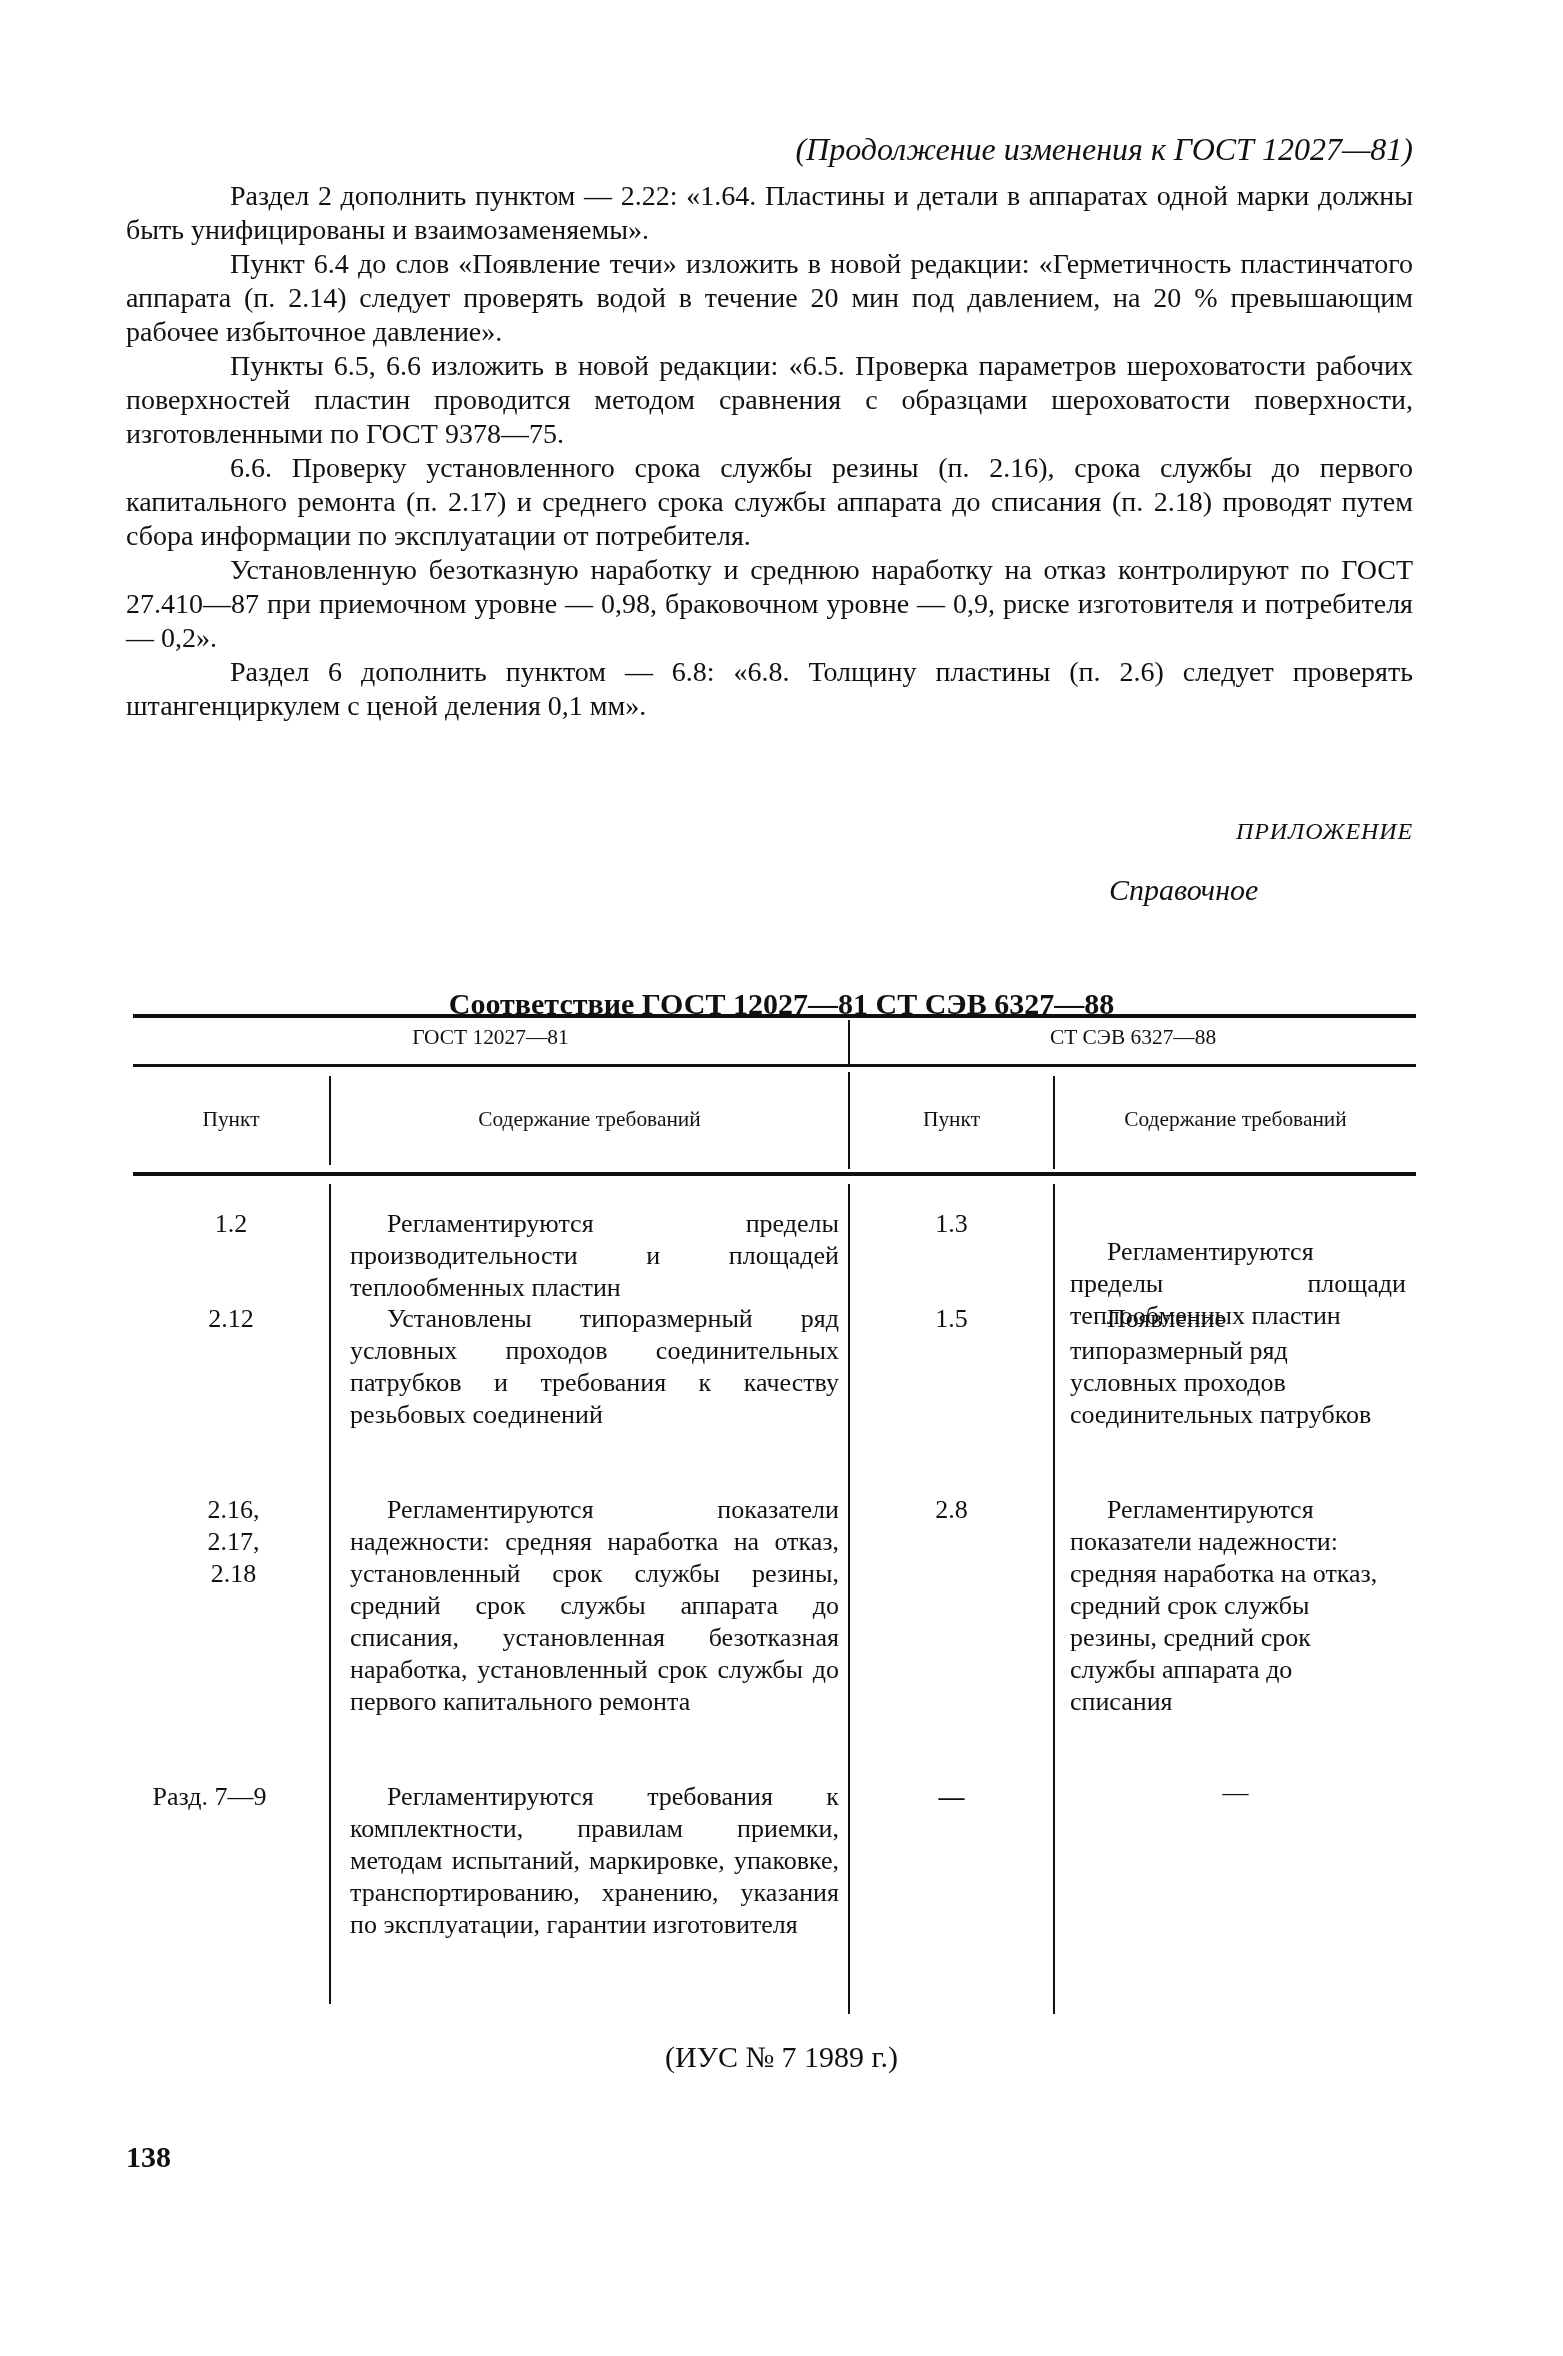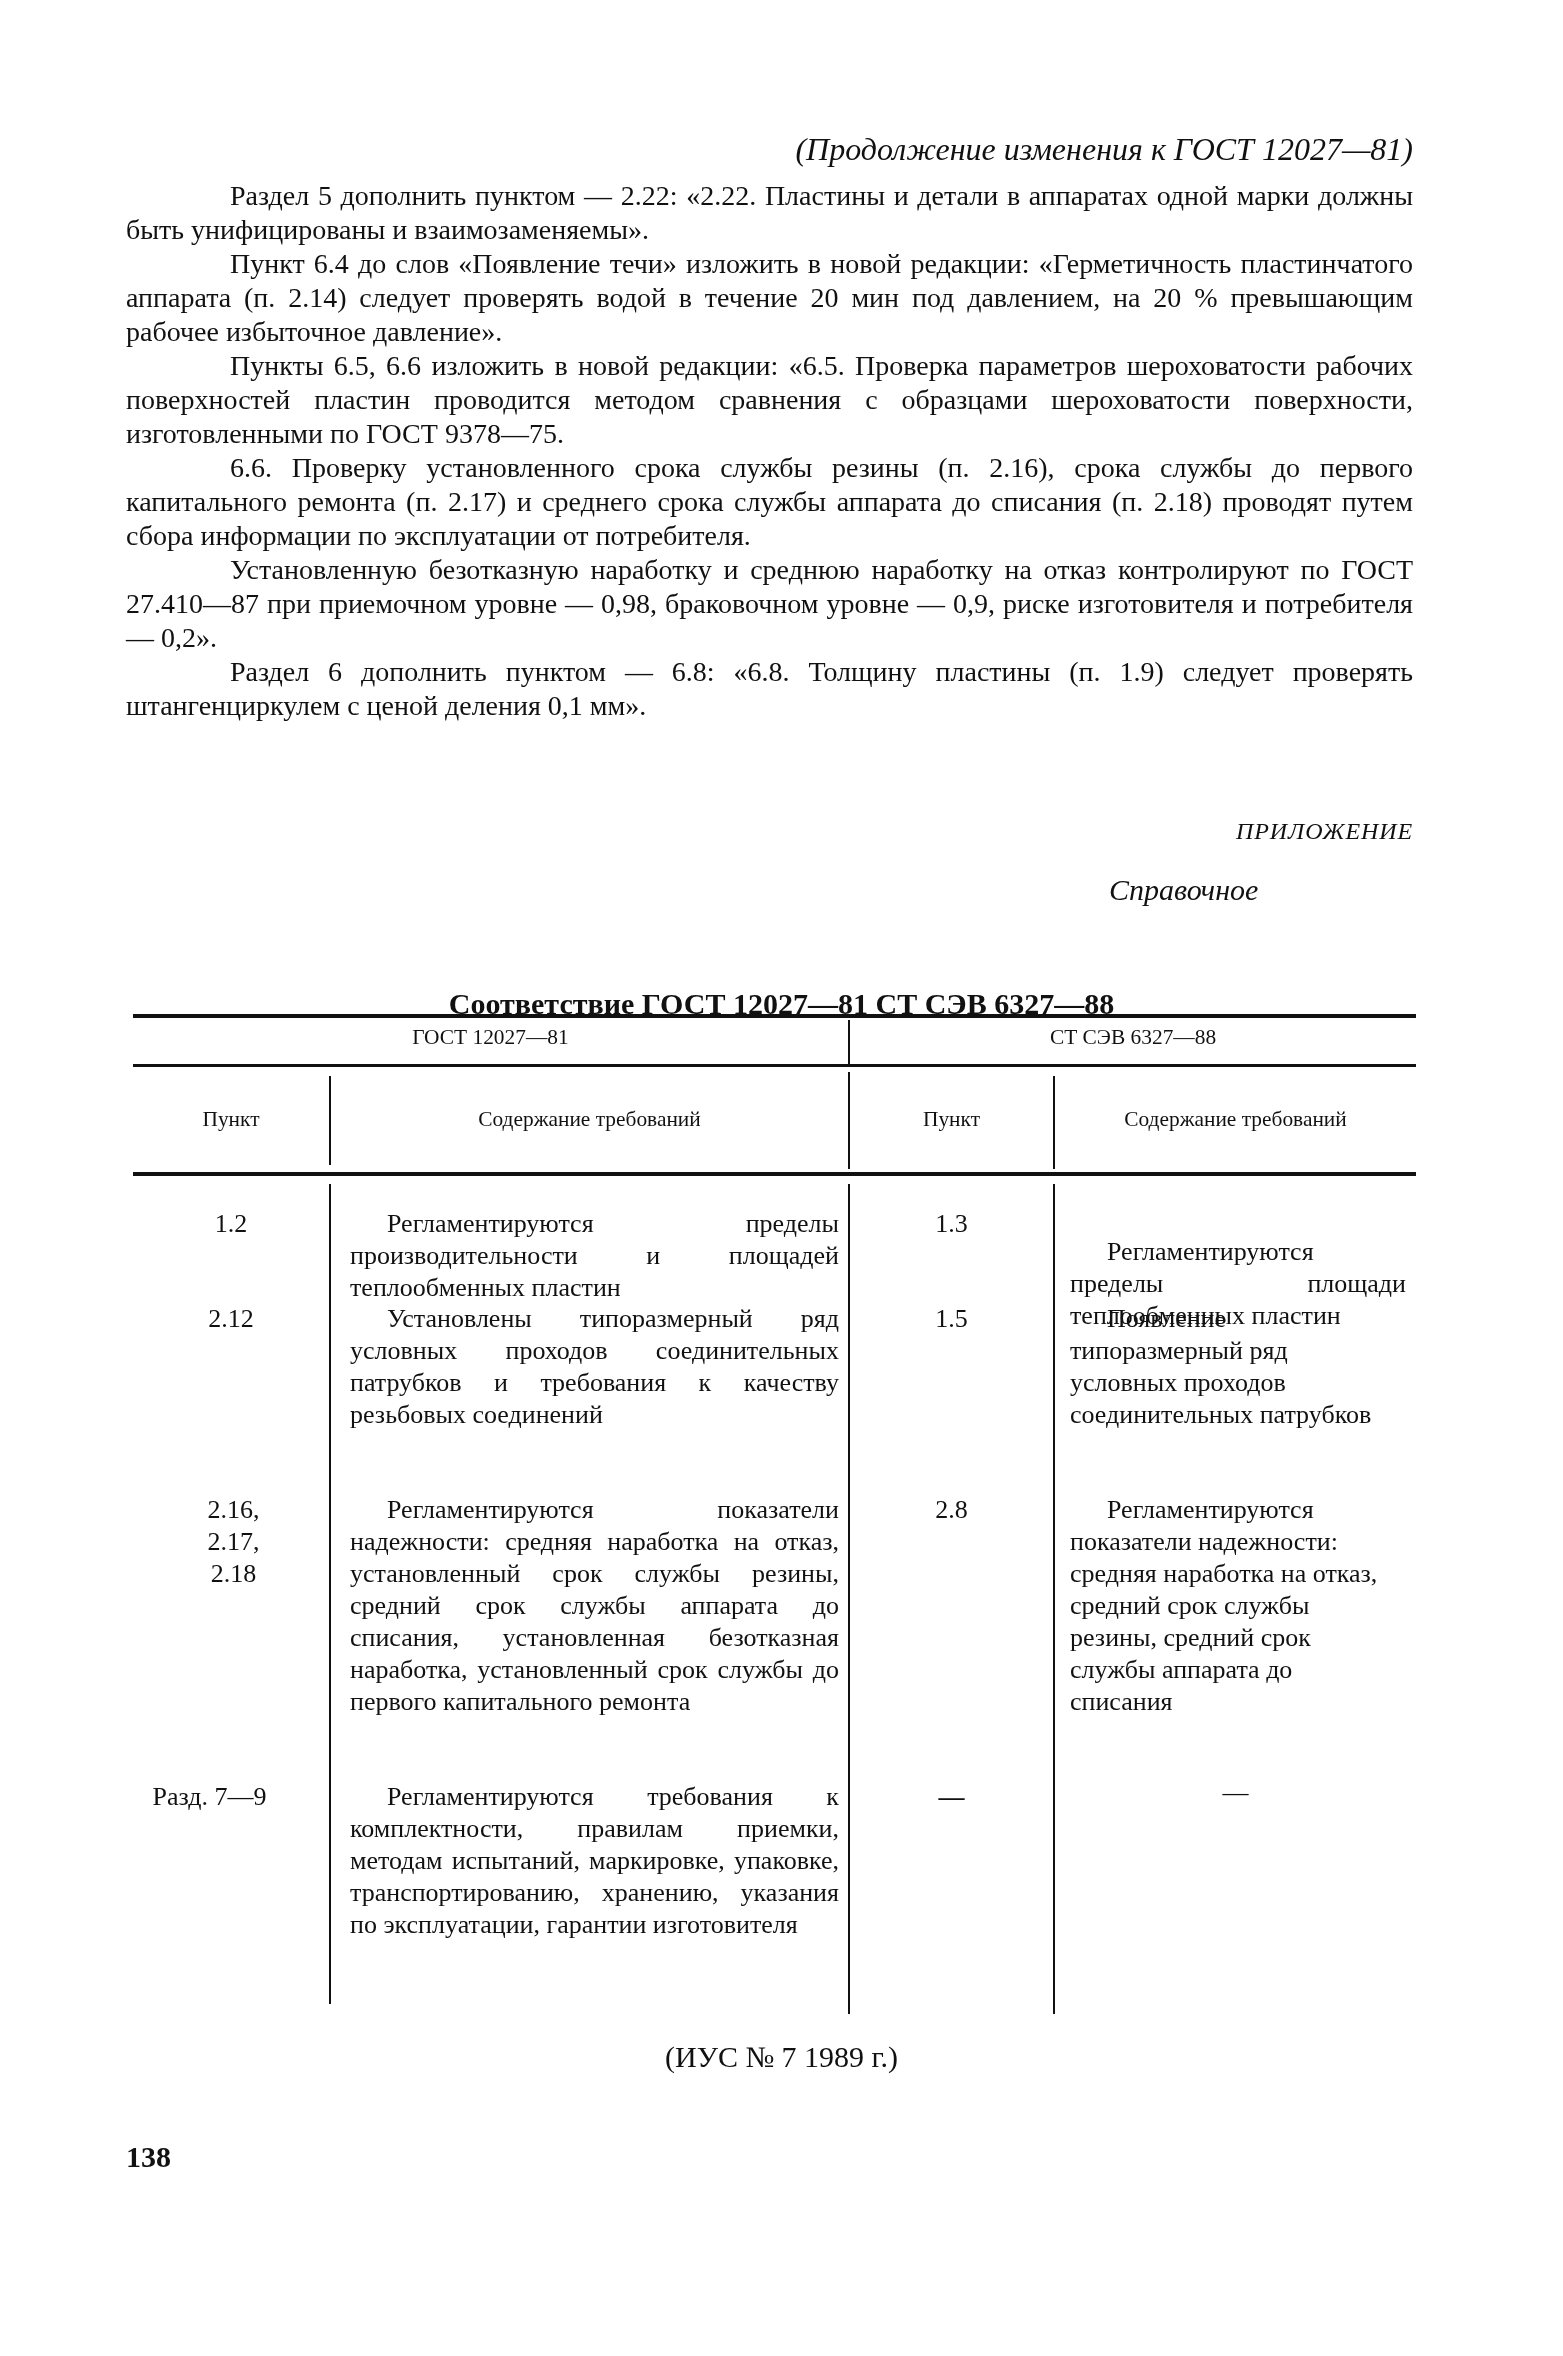--- a/index.html
+++ b/index.html
@@ -18,26 +18,26 @@
   .cell-text { font-size:26px; line-height:32px; text-align:justify; }
   .foot { left:0; width:1563px; top:2040px; text-align:center; font-size:30px; }
   .pnum { left:126px; top:2140px; font-size:30px; font-weight:bold; }
 </style>
 </head>
 <body>
 
 <div class="abs hdr">(Продолжение изменения к ГОСТ 12027—81)</div>
 
 <div class="abs body-text">
-  <p>Раздел 5 дополнить пунктом — 2.22: «2.22. Пластины и детали в аппаратах одной марки должны быть унифицированы и взаимозаменяемы».</p>
+  <p>Раздел 2 дополнить пунктом — 2.22: «1.64. Пластины и детали в аппаратах одной марки должны быть унифицированы и взаимозаменяемы».</p>
   <p>Пункт 6.4 до слов «Появление течи» изложить в новой редакции: «Герметичность пластинчатого аппарата (п. 2.14) следует проверять водой в течение 20 мин под давлением, на 20 % превышающим рабочее избыточное давление».</p>
   <p>Пункты 6.5, 6.6 изложить в новой редакции: «6.5. Проверка параметров шероховатости рабочих поверхностей пластин проводится методом сравнения с образцами шероховатости поверхности, изготовленными по ГОСТ 9378—75.</p>
   <p>6.6. Проверку установленного срока службы резины (п. 2.16), срока службы до первого капитального ремонта (п. 2.17) и среднего срока службы аппарата до списания (п. 2.18) проводят путем сбора информации по эксплуатации от потребителя.</p>
   <p>Установленную безотказную наработку и среднюю наработку на отказ контролируют по ГОСТ 27.410—87 при приемочном уровне — 0,98, браковочном уровне — 0,9, риске изготовителя и потребителя — 0,2».</p>
-  <p>Раздел 6 дополнить пунктом — 6.8: «6.8. Толщину пластины (п. 1.9) следует проверять штангенциркулем с ценой деления 0,1 мм».</p>
+  <p>Раздел 6 дополнить пунктом — 6.8: «6.8. Толщину пластины (п. 2.6) следует проверять штангенциркулем с ценой деления 0,1 мм».</p>
 </div>
 
 <div class="abs appendix">ПРИЛОЖЕНИЕ</div>
 <div class="abs ref">Справочное</div>
 <div class="abs ttl">Соответствие ГОСТ 12027—81 СТ СЭВ 6327—88</div>
 
 <div>
   <div class="abs rule" style="top:1014px;"></div>
   <div class="abs th" style="left:133px;width:715px;top:1025px;">ГОСТ 12027—81</div>
   <div class="abs vline" style="left:848px;top:1020px;height:45px;"></div>

